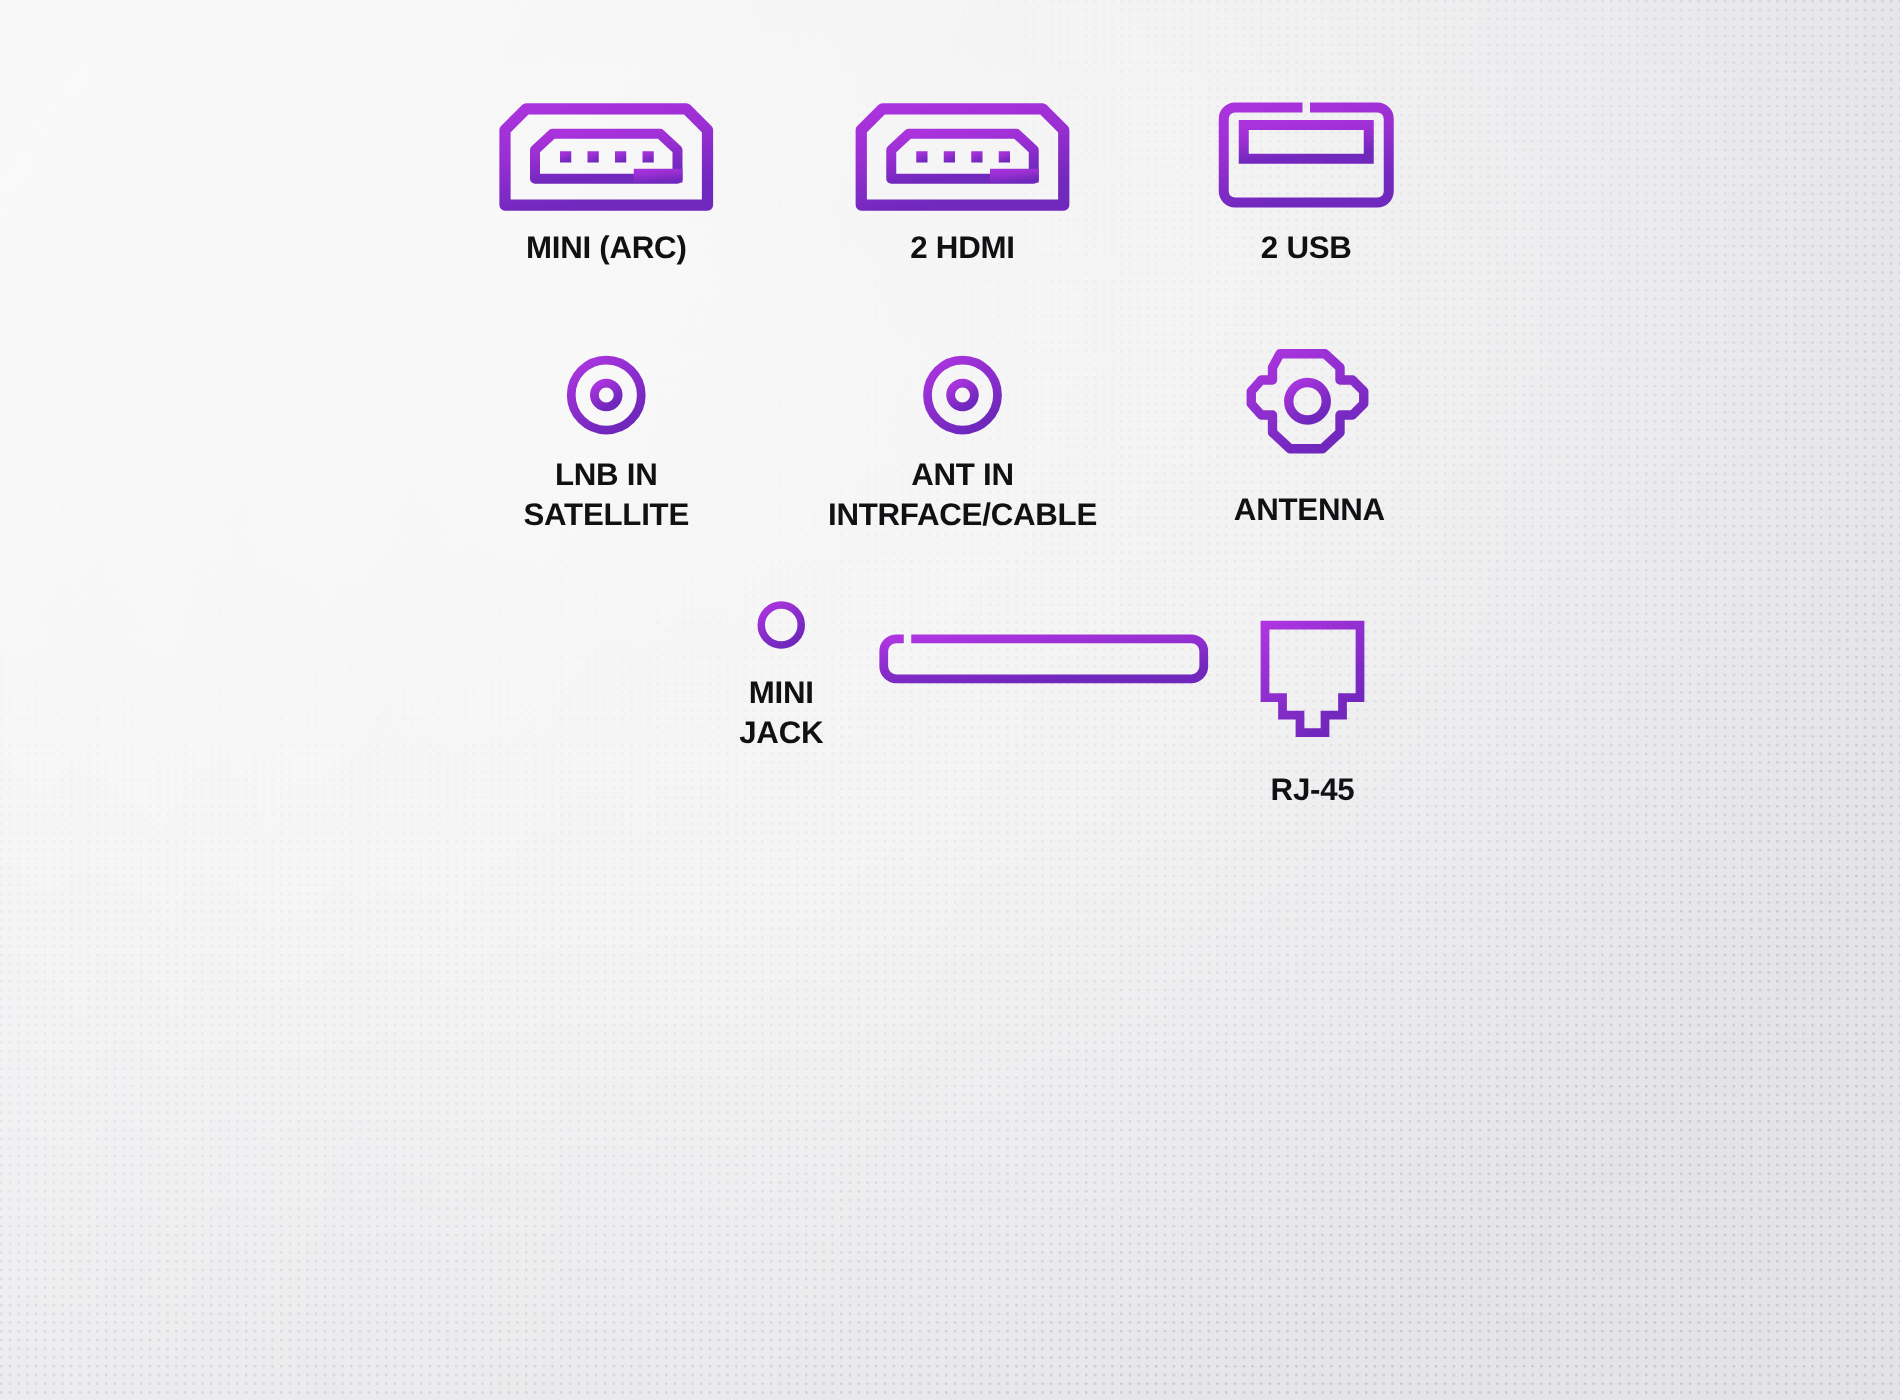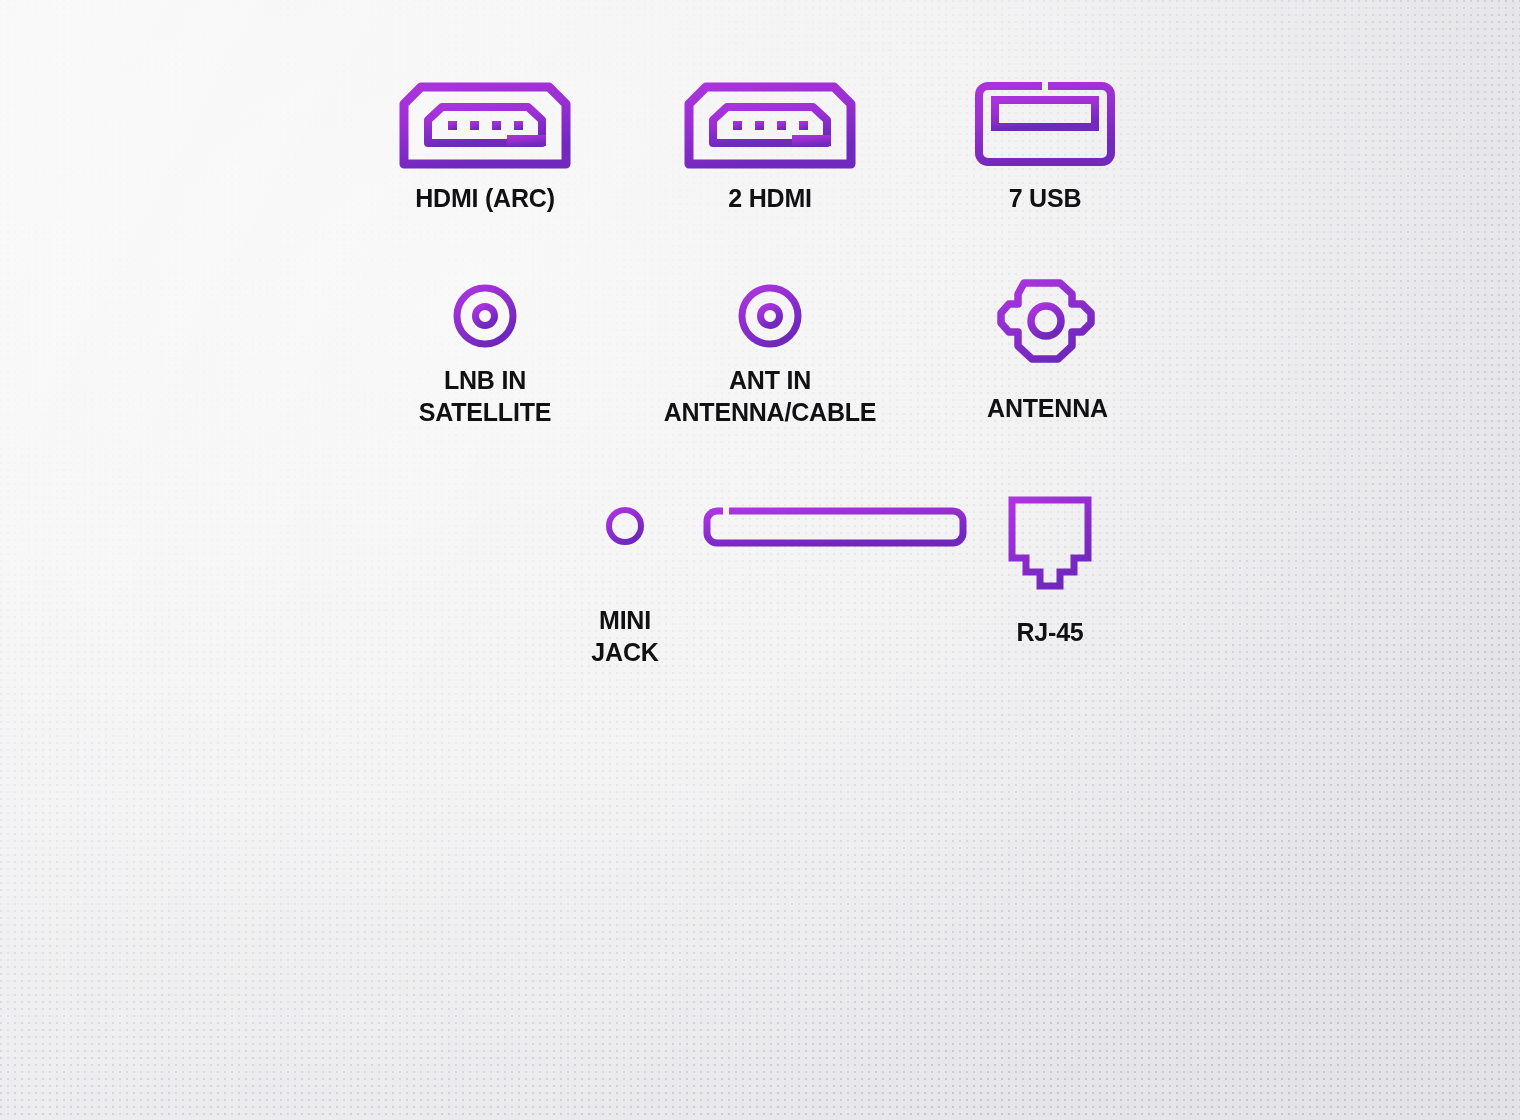--- a/index.html
+++ b/index.html
@@ -74,21 +74,21 @@
   
   #cell-hdmi-arc { left: 330px; top: 78px;  width: 310px; }
   #cell-hdmi-2   { left: 620px; top: 78px;  width: 300px; }
   #cell-usb      { left: 900px; top: 78px;  width: 290px; }
   
   #cell-lnb      { left: 335px; top: 280px; width: 300px; }
   #cell-ant      { left: 620px; top: 280px; width: 300px; }
   #cell-optical  { left: 905px; top: 276px; width: 285px; }
   
   #cell-av       { left: 340px; top: 500px; width: 275px; }
-  #cell-minijack { left: 545px; top: 500px; width: 160px; gap: 40px; }
+  #cell-minijack { left: 545px; top: 474px; width: 160px; }
   #cell-ci       { left: 680px; top: 500px; width: 310px; }
   #cell-rj45     { left: 960px; top: 492px; width: 180px; align-items: center; }
 
   #cell-av .label    { margin-top: 42px; }
   #cell-rj45 .label  { margin-top: 20px; }
   #cell-optical .label { margin-top: 24px; }
 
   
   #titles {
     position: absolute;
@@ -143,21 +143,21 @@
         <svg width="180" height="92" viewBox="0 0 180 92">
           <path d="M9 86 L9 26 L26 9 L154 9 L171 26 L171 86 Z" fill="none" stroke="url(#pg)" stroke-width="9" stroke-linejoin="round"></path>
           <path d="M33 65 L33 42 L47 29 L133 29 L147 42 L147 65 Z" fill="none" stroke="url(#pg)" stroke-width="8" stroke-linejoin="round"></path>
           <rect x="112" y="57" width="39" height="11" fill="url(#pg)"></rect>
           <rect x="53" y="43" width="9" height="9" fill="url(#pg)"></rect>
           <rect x="75" y="43" width="9" height="9" fill="url(#pg)"></rect>
           <rect x="97" y="43" width="9" height="9" fill="url(#pg)"></rect>
           <rect x="119" y="43" width="9" height="9" fill="url(#pg)"></rect>
         </svg>
       </div>
-      <div class="label">HDMI (ARC)</div>
+      <div class="label">MINI (ARC)</div>
     </div>
 
     <div class="cell" id="cell-hdmi-2">
       <div class="icon-box">
         <svg width="180" height="92" viewBox="0 0 180 92">
           <path d="M9 86 L9 26 L26 9 L154 9 L171 26 L171 86 Z" fill="none" stroke="url(#pg)" stroke-width="9" stroke-linejoin="round"></path>
           <path d="M33 65 L33 42 L47 29 L133 29 L147 42 L147 65 Z" fill="none" stroke="url(#pg)" stroke-width="8" stroke-linejoin="round"></path>
           <rect x="112" y="57" width="39" height="11" fill="url(#pg)"></rect>
           <rect x="53" y="43" width="9" height="9" fill="url(#pg)"></rect>
           <rect x="75" y="43" width="9" height="9" fill="url(#pg)"></rect>
@@ -168,21 +168,21 @@
       <div class="label">2 HDMI</div>
     </div>
 
     <div class="cell" id="cell-usb">
       <div class="icon-box">
         <svg width="152" height="92" viewBox="0 0 152 92">
           <path d="M79 8 L133 8 A9 9 0 0 1 142 17 L142 75 A9 9 0 0 1 133 84 L19 84 A9 9 0 0 1 10 75 L10 17 A9 9 0 0 1 19 8 L73 8" fill="none" stroke="url(#pg)" stroke-width="8" stroke-linejoin="round" stroke-linecap="butt"></path>
           <rect x="26" y="22" width="100" height="27" fill="none" stroke="url(#pg)" stroke-width="8"></rect>
         </svg>
       </div>
-      <div class="label">7 USB</div>
+      <div class="label">2 USB</div>
     </div>
 
     <div class="cell" id="cell-lnb">
       <div class="icon-box">
         <svg width="72" height="72" viewBox="0 0 72 72">
           <circle cx="36" cy="36" r="28" fill="none" stroke="url(#pg2)" stroke-width="7"></circle>
           <circle cx="36" cy="36" r="9.5" fill="none" stroke="url(#pg2)" stroke-width="7"></circle>
         </svg>
       </div>
       <div class="label">LNB IN
@@ -190,21 +190,21 @@
     </div>
 
     <div class="cell" id="cell-ant">
       <div class="icon-box">
         <svg width="72" height="72" viewBox="0 0 72 72">
           <circle cx="36" cy="36" r="28" fill="none" stroke="url(#pg2)" stroke-width="7"></circle>
           <circle cx="36" cy="36" r="9.5" fill="none" stroke="url(#pg2)" stroke-width="7"></circle>
         </svg>
       </div>
       <div class="label">ANT IN
-ANTENNA/CABLE</div>
+INTRFACE/CABLE</div>
     </div>
 
     <div class="cell" id="cell-optical">
       <div class="icon-box">
         <svg width="104" height="92" viewBox="0 0 104 92">
           <path d="M28 7 L64 7 L76 18 L76 28 L86 28 L95 37 L95 47 L86 56 L76 56 L76 70 L62 83 L36 83 L22 70 L22 56 L13 56 L5 47 L5 37 L13 28 L22 28 L22 18 Z" fill="none" stroke="url(#pg2)" stroke-width="7.5" stroke-linejoin="round"></path>
           <circle cx="50" cy="45" r="15" fill="none" stroke="url(#pg2)" stroke-width="7.5"></circle>
         </svg>
       </div>
       <div class="label">ANTENNA</div>

